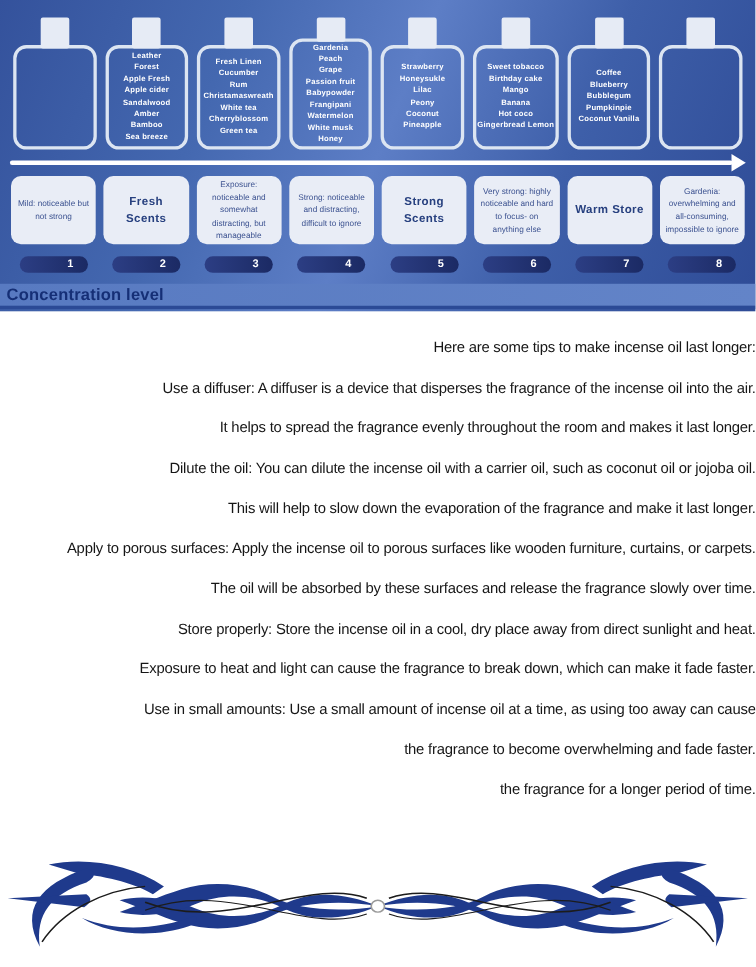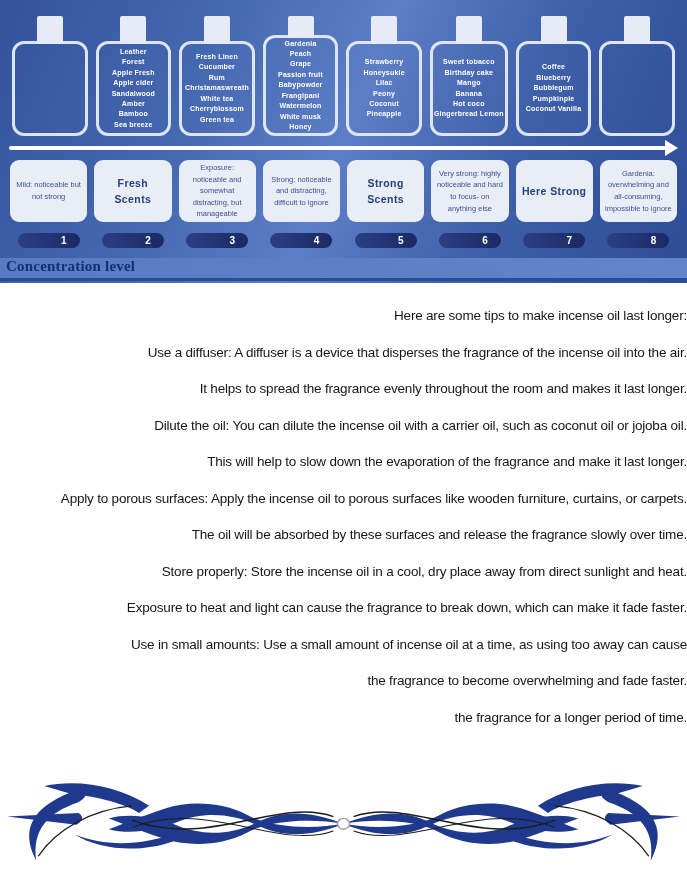--- a/index.html
+++ b/index.html
@@ -51,21 +51,21 @@
     width: 62px; height: 15px; border-radius: 8px;
     background: linear-gradient(90deg, #2c3e84, #1b2a64);
     color: #ffffff; font-size: 10px; font-weight: bold;
     text-align: right; padding-right: 13px; line-height: 15px;
   }
 
   .caption-band {
     margin-top: 10px; height: 23px;
     background: linear-gradient(90deg, #587ac1, #6384c8);
     border-bottom: 3px solid #2b4a96;
-    display: flex; align-items: flex-start; font-family: Liberation Serif, serif;
+    display: flex; align-items: center;
   }
   .caption-band .caption {
     font-size: 15px; font-weight: bold; color: #152f76; padding-left: 6px; letter-spacing: .2px;
   }
 
   
   .tips { padding: 26px 0 0 28px; text-align: right; }
   .tips p {
     font-size: 13.5px; color: #161616; line-height: 14px;
     margin: 0 0 22.5px 0; white-space: nowrap; letter-spacing: -0.2px;
@@ -194,21 +194,21 @@
 
   <div class="level-card em">
     <span>Strong Scents</span>
   </div>
 
   <div class="level-card">
     <span>Very strong: highly noticeable and hard to focus- on anything else</span>
   </div>
 
   <div class="level-card em">
-    <span>Here Strong</span>
+    <span>Warm Store</span>
   </div>
 
   <div class="level-card">
     <span>Gardenia: overwhelming and all-consuming, impossible to ignore</span>
   </div>
 </div>
 
     <div class="pills-row">
   <div class="pill-wrap">
     <div class="pill">1</div>

